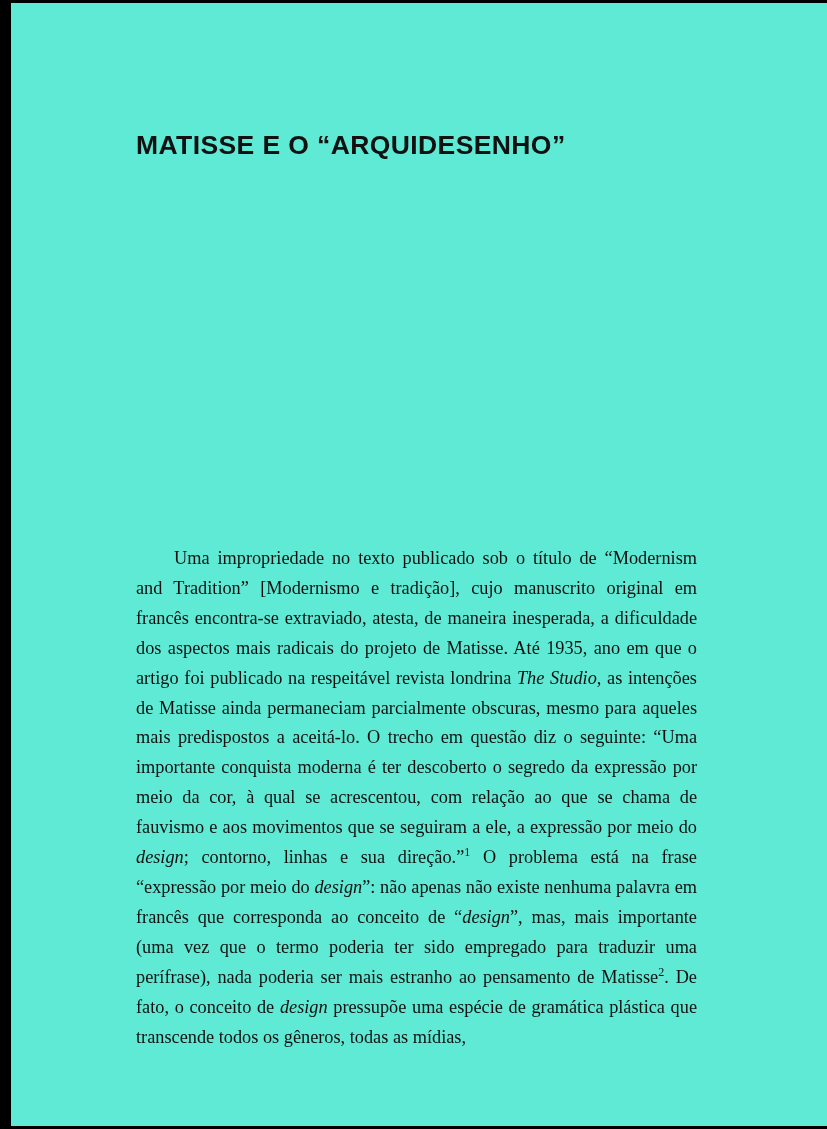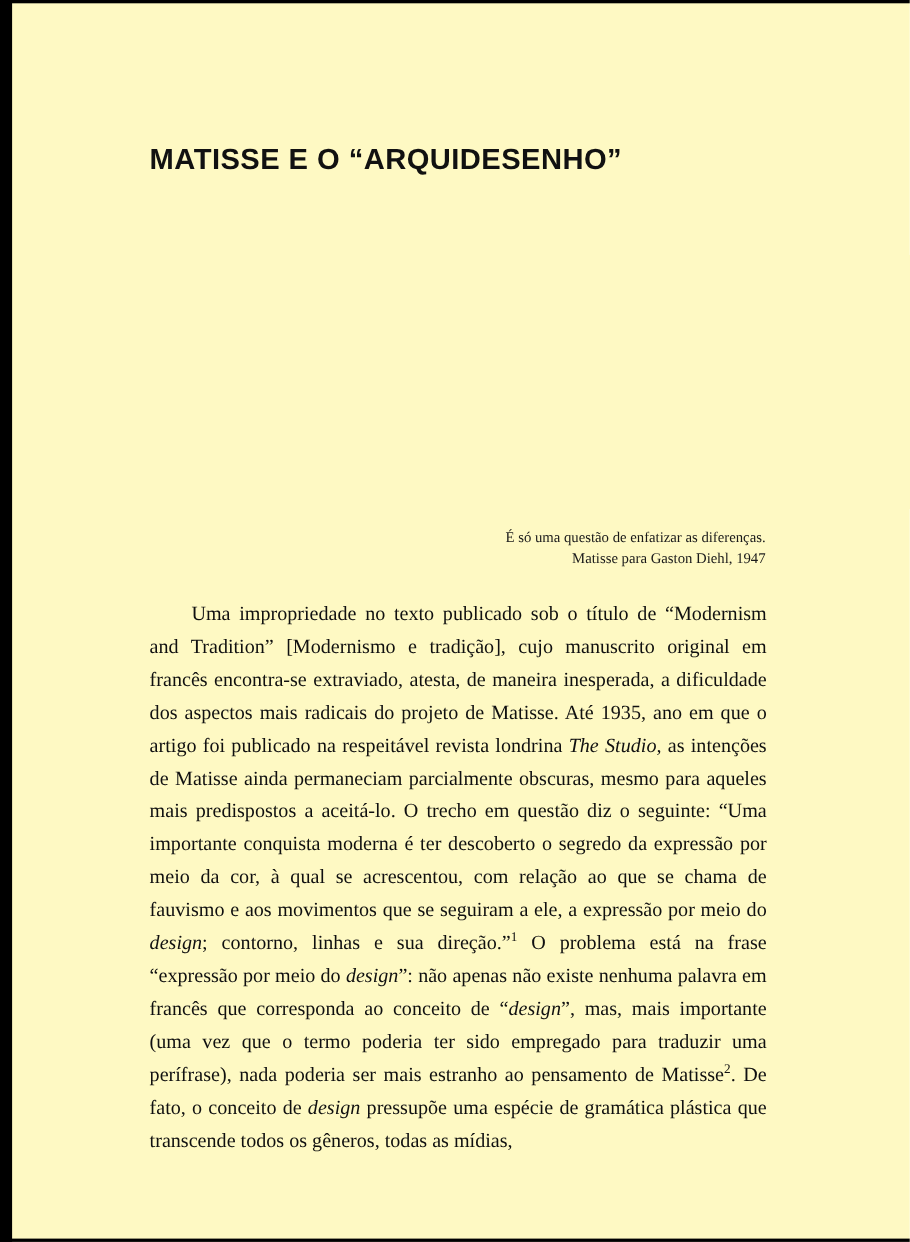--- a/index.html
+++ b/index.html
@@ -13,21 +13,21 @@
     height: 1129px;
     position: relative;
     overflow: hidden;
     font-family: "Liberation Serif", serif;
     color: #000000;
   }
 
   .page {
     position: absolute;
     inset: 0;
-    background: #fef9c3;
+    background: #5eead4;
   }
 
   
   .page-edge-left {
     position: absolute;
     left: 0;
     top: 0;
     width: 11px;
     height: 1129px;
     background: #000000;
@@ -114,23 +114,19 @@
 <div class="page">
 
   <div class="page-edge-left"></div>
   <div class="page-edge-top"></div>
   <div class="page-edge-bottom"></div>
 
   <div class="content">
 
     <h1 class="chapter-title">MATISSE E O “ARQUIDESENHO”</h1>
 
-    <div class="epigraph">
-      <span class="epigraph-line">É só uma questão de enfatizar as diferenças.</span>
-      <span class="epigraph-line">Matisse para Gaston Diehl, 1947</span>
-    </div>
 
     <div class="body-text">
       <p><span>Uma impropriedade no texto publicado sob o título de “Modernism and Tradition” [Modernismo e tradição], cujo manuscrito original em francês encontra-se extraviado, atesta, de maneira inesperada, a dificuldade dos aspectos mais radicais do projeto de Matisse. Até 1935, ano em que o artigo foi publicado na respeitável revista londrina </span><i>The Studio,</i><span> as intenções de Matisse ainda permaneciam parcialmente obscuras, mesmo para aqueles mais predispostos a aceitá-lo. O trecho em questão diz o seguinte: “Uma importante conquista moderna é ter descoberto o segredo da expressão por meio da cor, à qual se acrescentou, com relação ao que se chama de fauvismo e aos movimentos que se seguiram a ele, a expressão por meio do </span><i>design</i><span>; contorno, linhas e sua direção.”</span><sup>1</sup><span> O problema está na frase “expressão por meio do </span><i>design</i><span>”: não apenas não existe nenhuma palavra em francês que corresponda ao conceito de “</span><i>design</i><span>”, mas, mais importante (uma vez que o termo poderia ter sido empregado para traduzir uma perífrase), nada poderia ser mais estranho ao pensamento de Matisse</span><sup>2</sup><span>. De fato, o conceito de </span><i>design</i><span> pressupõe uma espécie de gramática plástica que transcende todos os gêneros, todas as mídias,</span></p>
     </div>
 
   </div>
 </div>
 
 </body></html>

